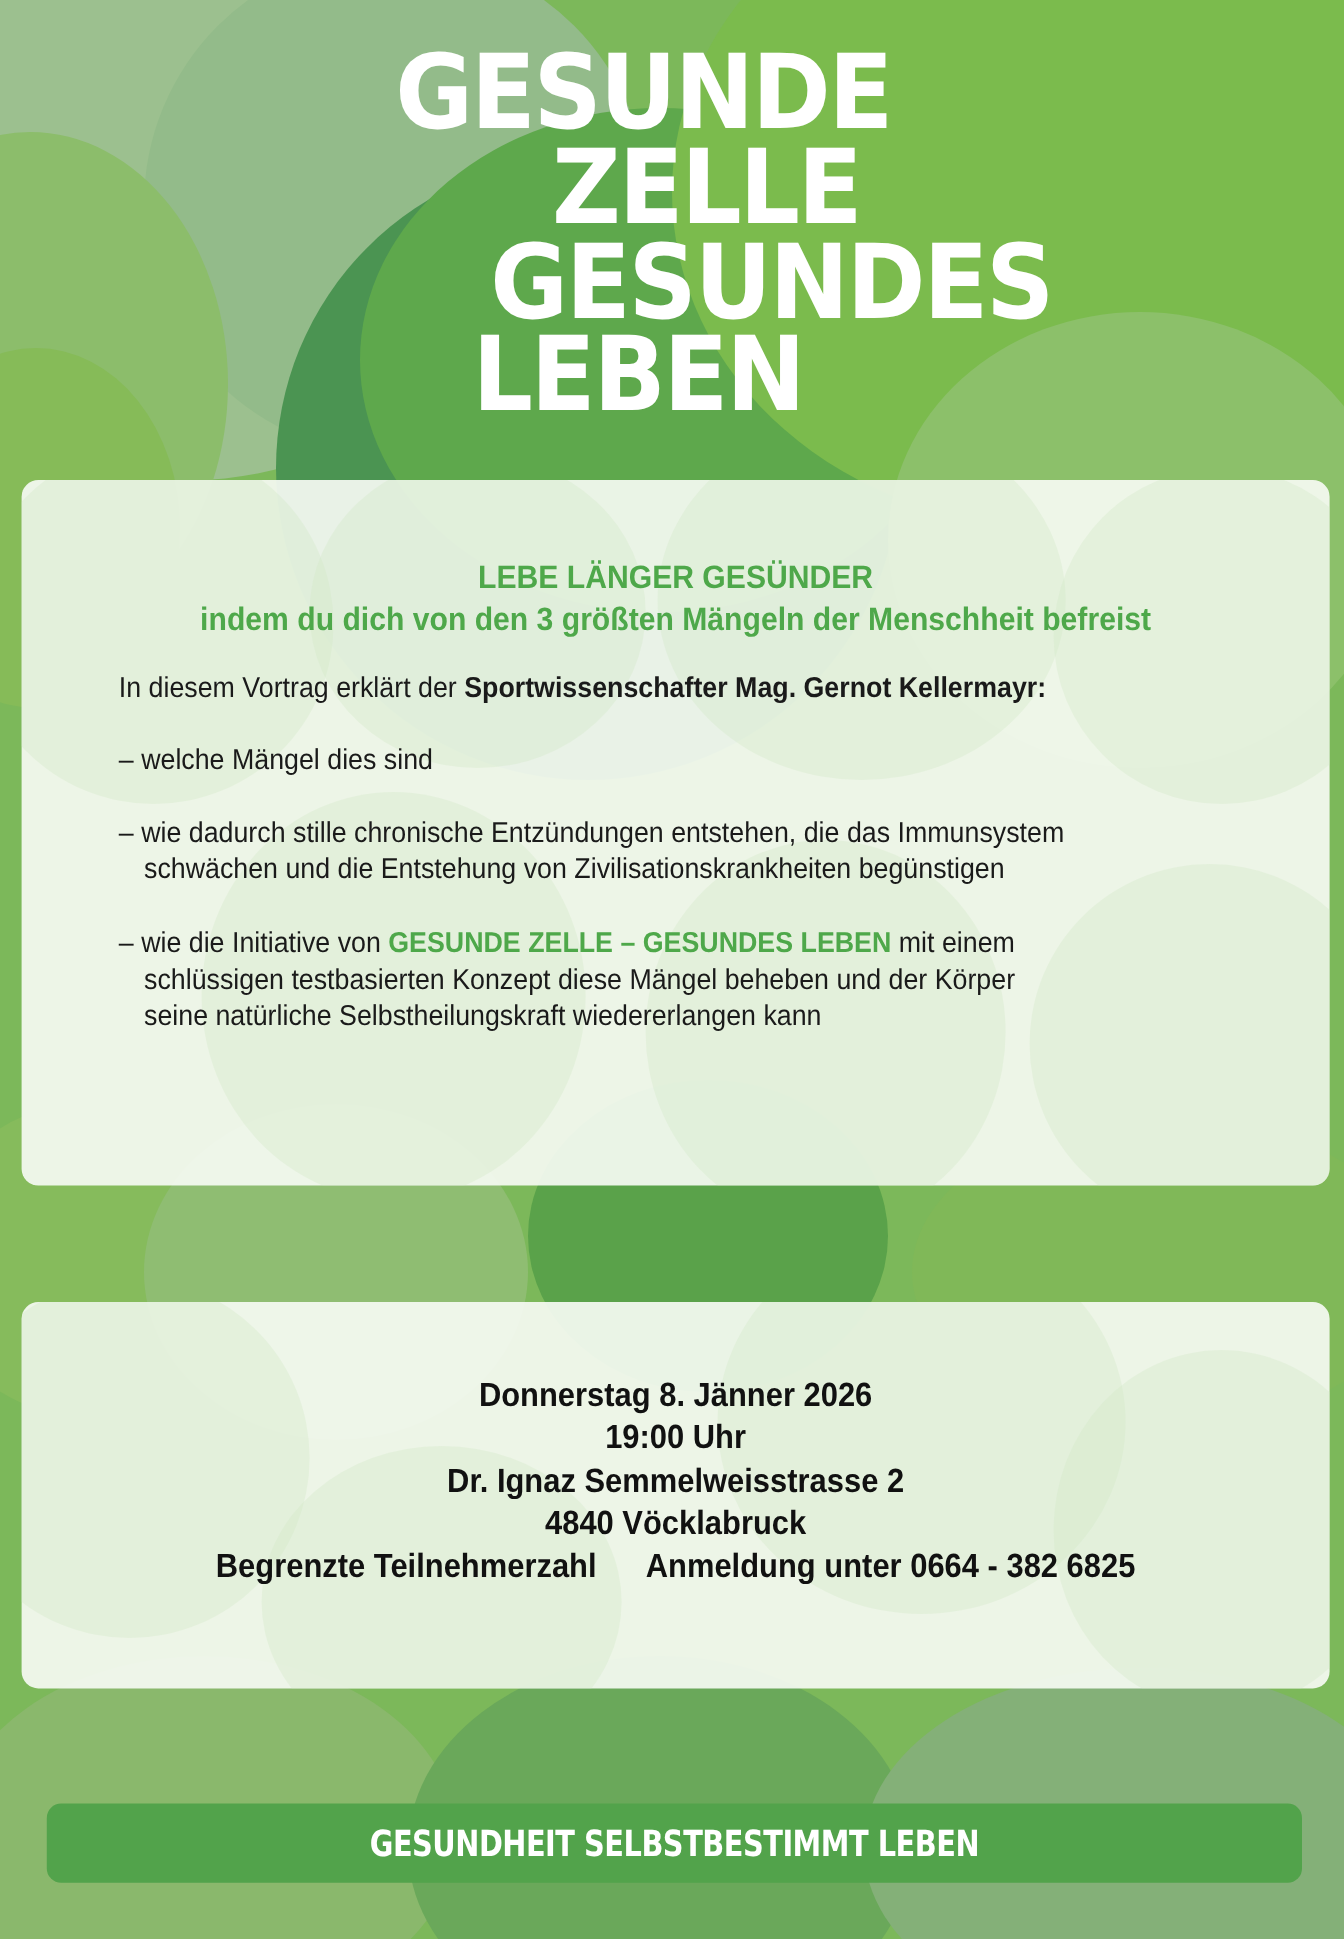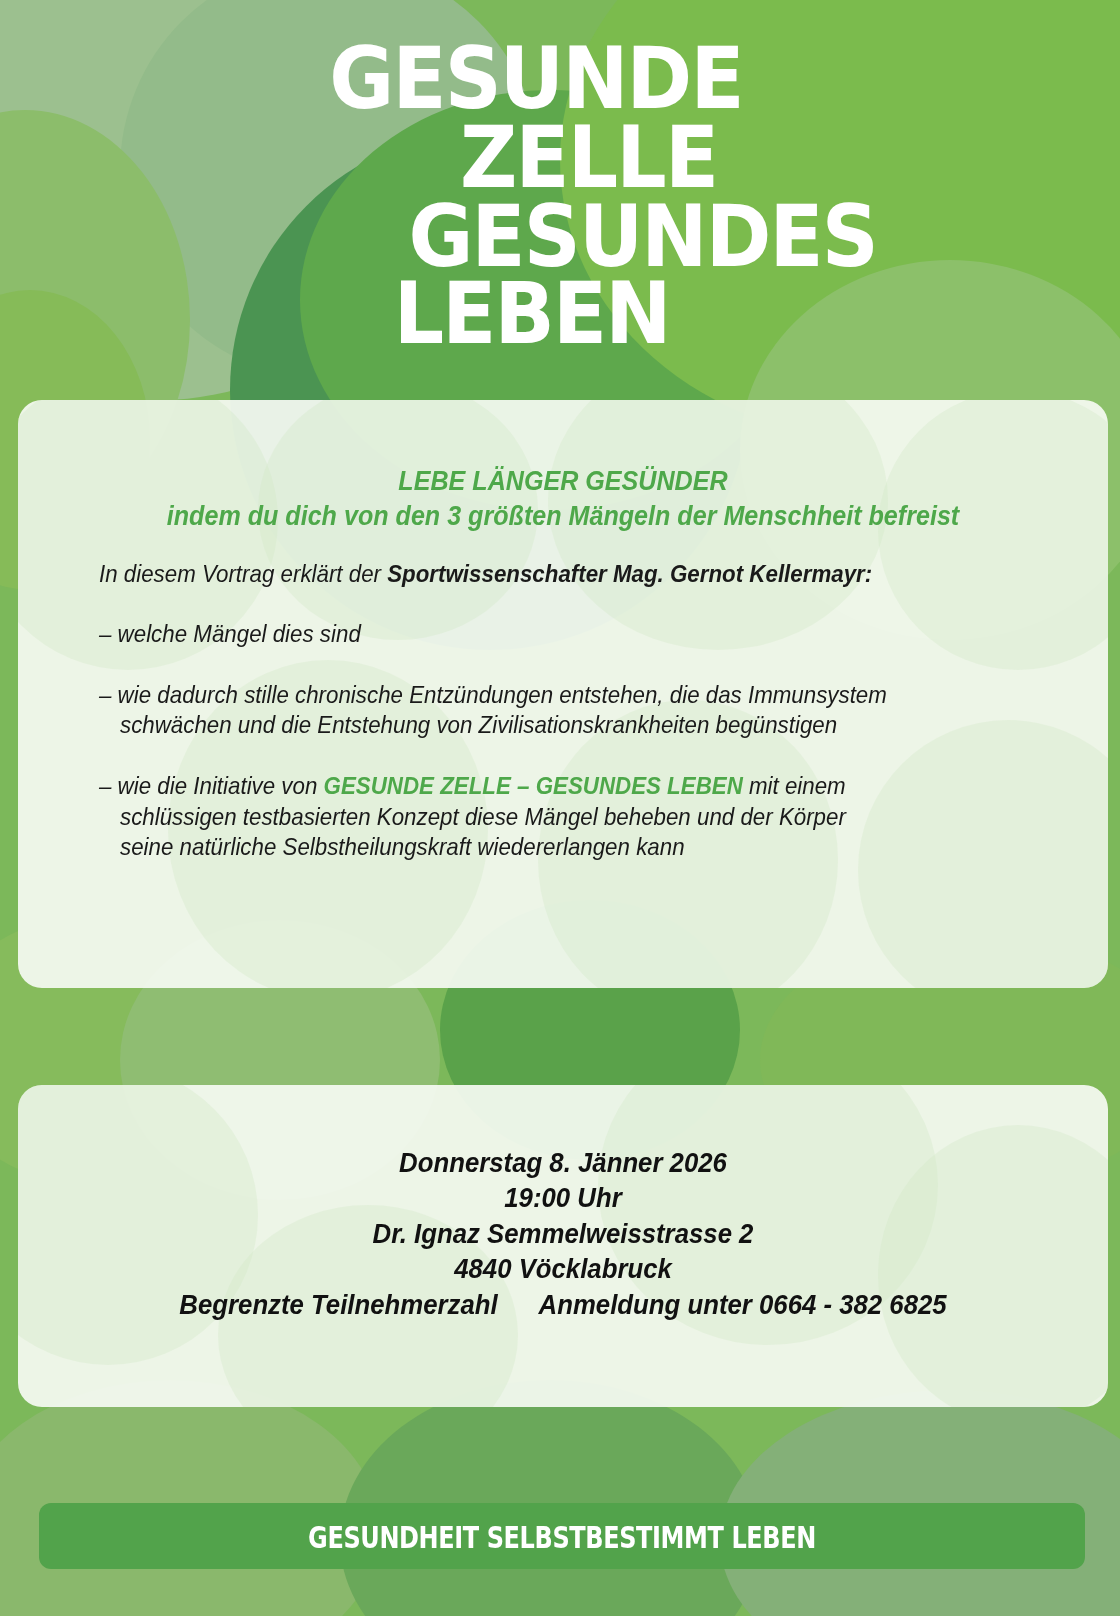--- a/index.html
+++ b/index.html
@@ -12,21 +12,21 @@
   .circle { position: absolute; border-radius: 50%; }
   .title {
     position: absolute; left: 0; top: 0; width: 1120px; height: 380px;
     color: #ffffff; font-family: "DejaVu Sans", sans-serif; font-weight: bold;
     font-size: 86px; line-height: 80px; letter-spacing: -2px;
     transform: scaleX(0.92); transform-origin: left top;
   }
   .title span { position: absolute; white-space: nowrap; }
   .card {
     position: absolute; background: rgba(245, 250, 242, 0.93);
-    border-radius: 24px; overflow: hidden; font-style: italic;
+    border-radius: 14px; overflow: hidden;
   }
   .card-bg { position: absolute; inset: 0; }
   .card-bg .c { position: absolute; border-radius: 50%; background: rgba(210, 232, 198, 0.35); }
   .card-content { position: relative; }
   .card1 { left: 18px; top: 400px; width: 1090px; height: 588px; }
   .card2 { left: 18px; top: 1085px; width: 1090px; height: 322px; }
   .headline {
     position: absolute; left: 0; width: 1090px; text-align: center;
     color: #4ea84a; font-weight: bold; font-size: 27px;
     transform: scaleX(0.93); transform-origin: center;

